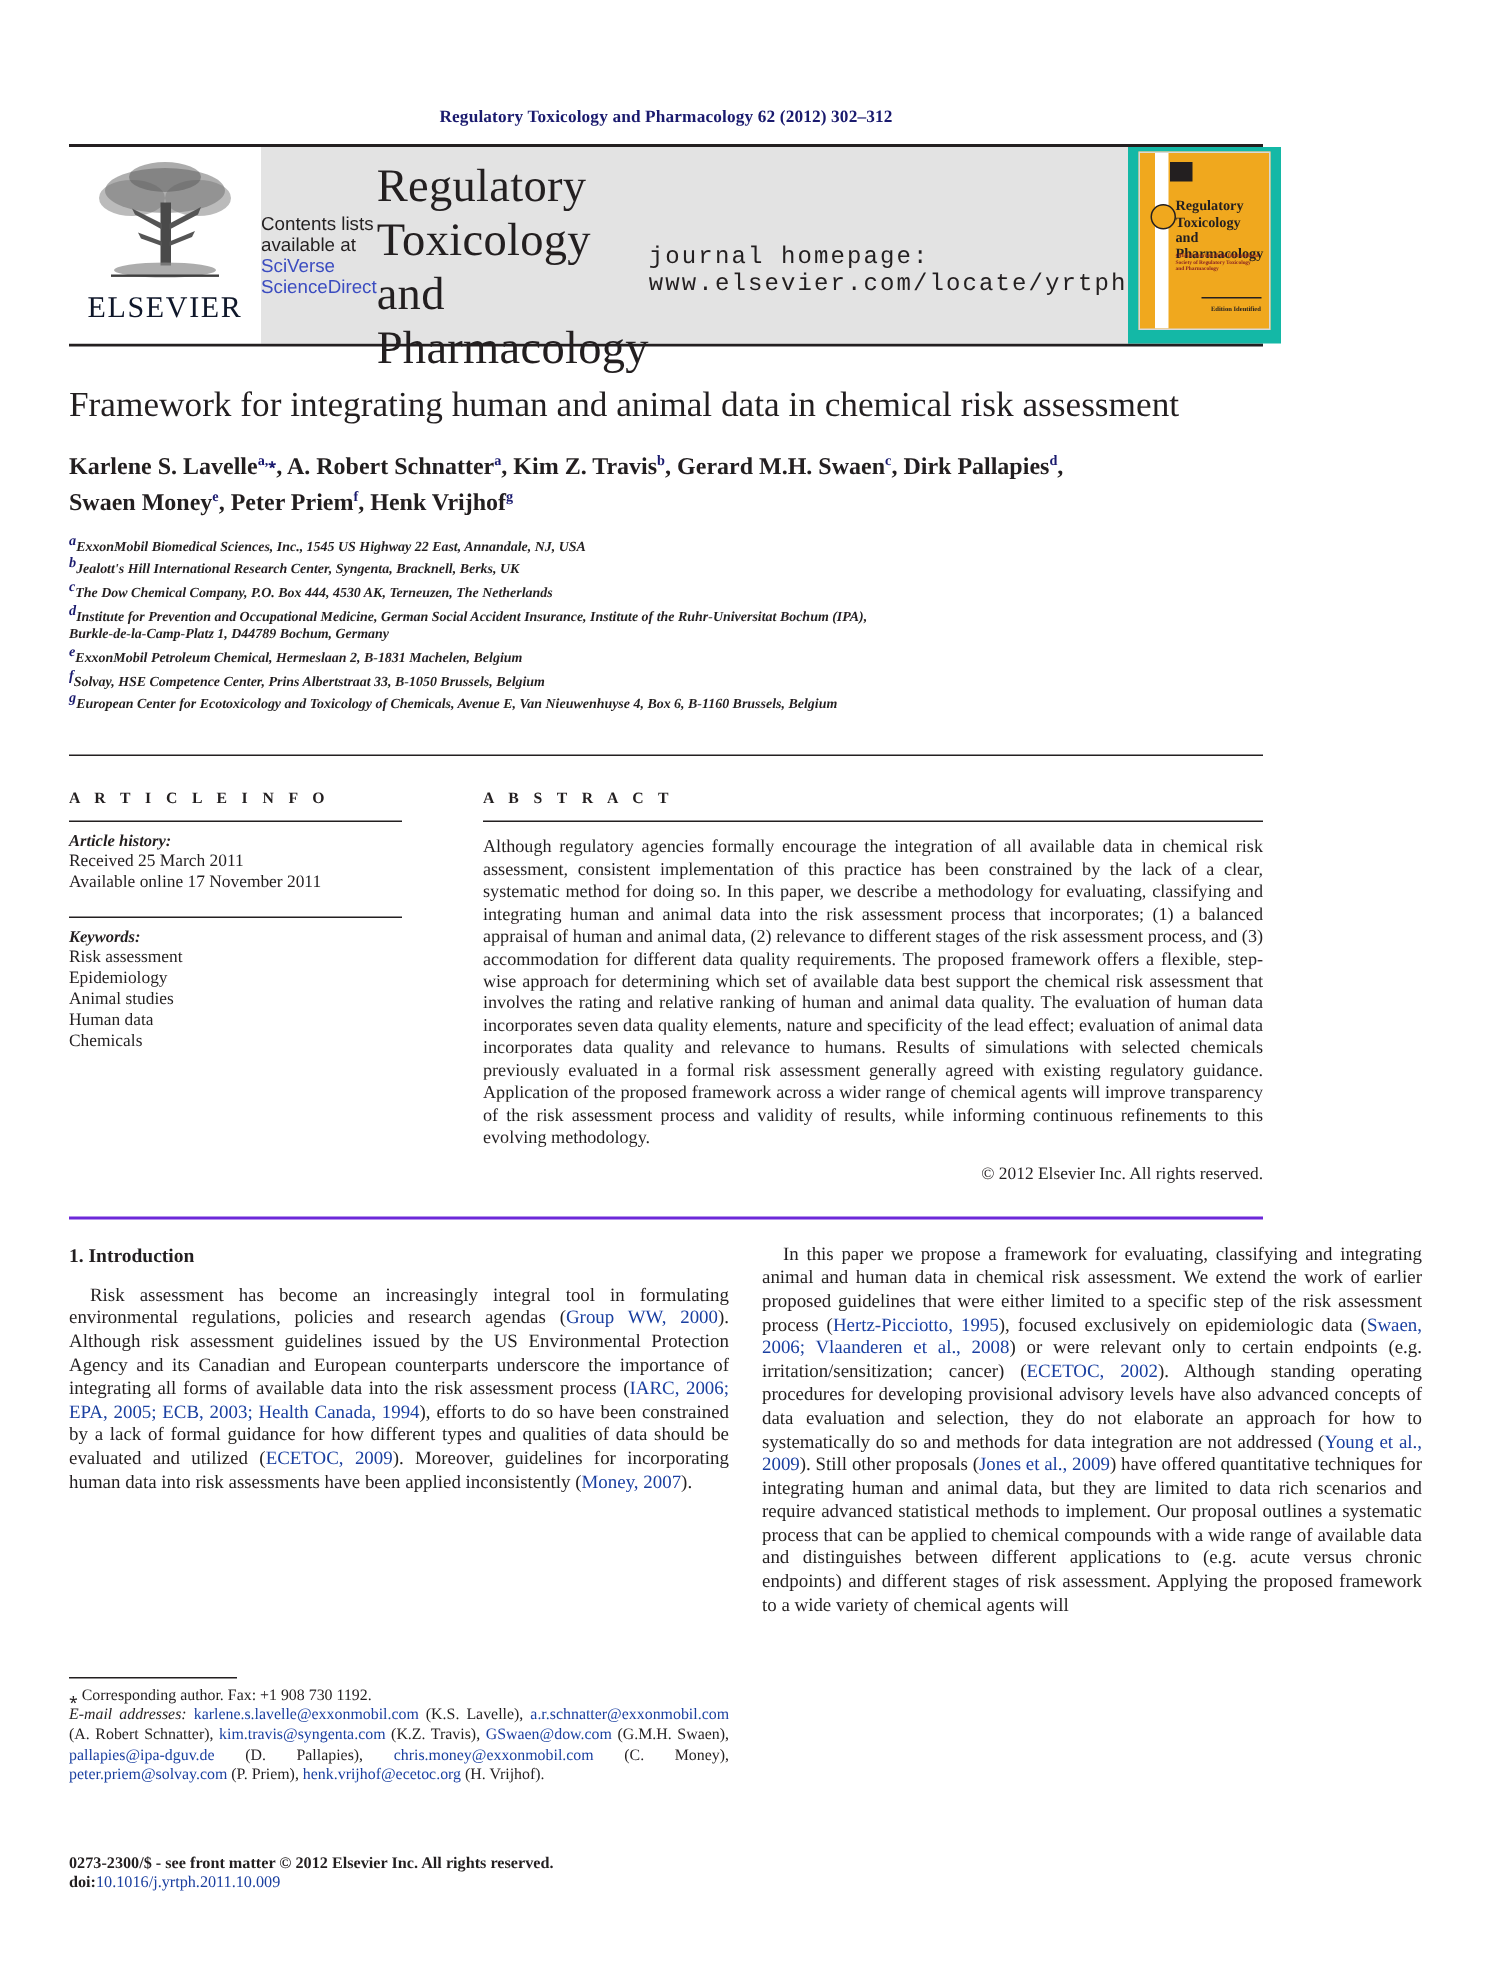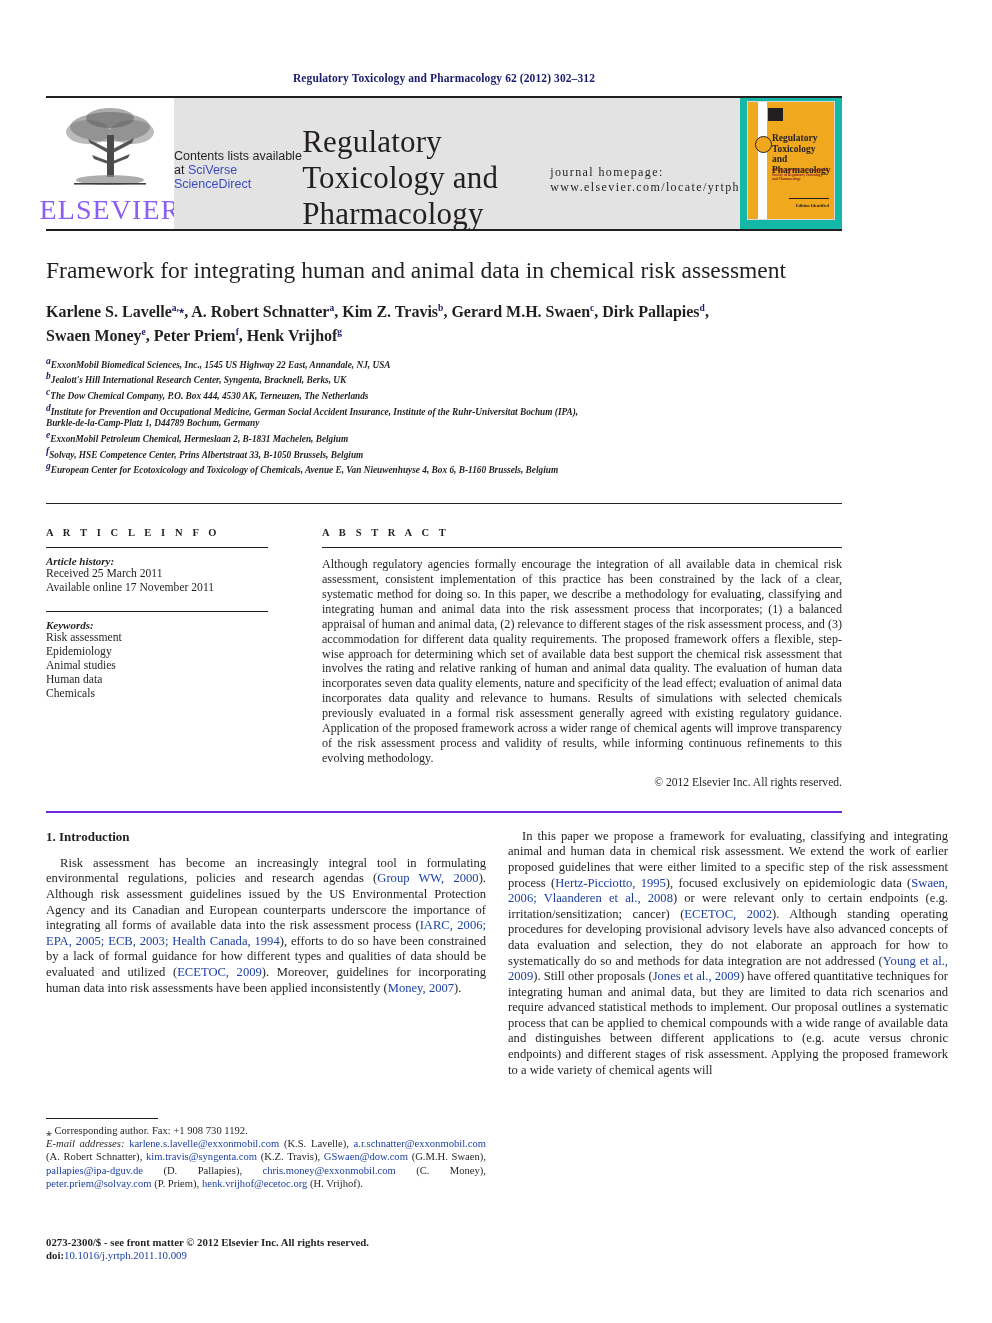--- a/index.html
+++ b/index.html
@@ -47,23 +47,23 @@
     display: flex;
     flex-direction: column;
     align-items: center;
     justify-content: flex-start;
     padding-top: 7px;
     background: #ffffff;
   }
   .tree-svg { display:block; }
   .elsevier-word {
     font-family: "Liberation Serif", serif;
-    font-size: 28px;
+    font-size: 20px;
     letter-spacing: 1.1px;
-    color: #8b5cf6;
+    color: #0f172a;
     font-weight: normal;
     margin-top: 1px;
   }
   .journal-band {
     flex: 1 1 auto;
     background: #e3e3e3;
     display: flex;
     align-items: center;
     justify-content: flex-start;
     padding-top: 12px;
@@ -77,22 +77,22 @@
     color: #3b4cc0;
   }
   .journal-title {
     font-family: "Liberation Serif", serif;
     font-size: 31px;
     color: #231f20;
     margin-top: 17px;
     letter-spacing: .2px;
   }
   .homepage-line {
-    font-family: Liberation Serif, serif;
-    font-size: 12px;
+    font-family: Liberation Mono, monospace;
+    font-size: 16px;
     color: #231f20;
     letter-spacing: 1.4px;
     margin-top: 20px;
   }
   .cover-box {
     width: 102px;
     flex: 0 0 102px;
     display: flex;
     align-items: flex-start;
     justify-content: center;

